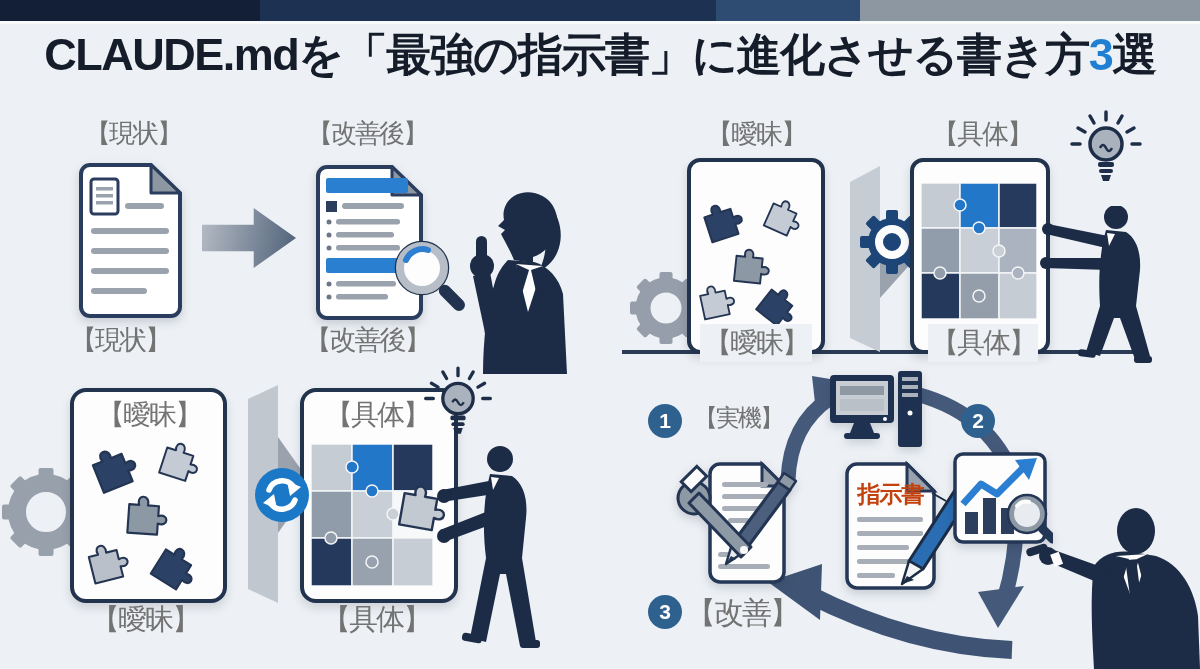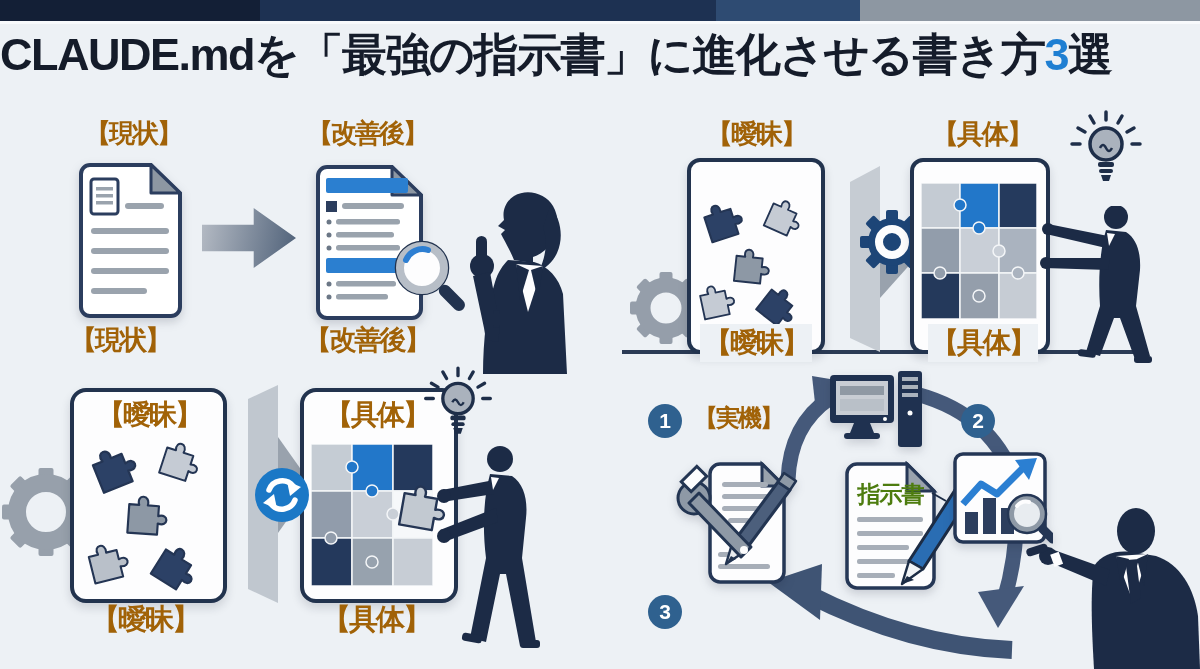--- a/index.html
+++ b/index.html
@@ -13,26 +13,26 @@
     left:0;top:0;width:1200px;height:21px;
     background:linear-gradient(90deg,
       #131f36 0,#131f36 260px,
       #1d3152 260px,#1d3152 716px,
       #2e4b72 716px,#2e4b72 860px,
       #8d97a2 860px,#8d97a2 100%);
     border-bottom:3px solid #f8fafc;
   }
   .title{
     left:0;top:24px;width:1200px;height:62px;line-height:62px;
-    white-space:nowrap;
+    text-align:center;white-space:nowrap;
     font-weight:900;font-size:45px;letter-spacing:-1.5px;color:#151c2a;
   }
   .title .hl{color:#1f7fd2;}
   .jlabel{
-    font-weight:700;color:#a16207;letter-spacing:-2px;white-space:nowrap;
+    font-weight:400;color:#737373;letter-spacing:-2px;white-space:nowrap;
     text-align:center;
   }
   .pagebg{background:#edf1f5;}
   .panel{
     background:#fdfdfe;border:4px solid #22334e;border-radius:13px;
     box-shadow:0 5px 10px rgba(25,35,55,.15);
   }
   .arrow-right{
     background:linear-gradient(100deg,#b6bcc5,#4e6078);
     clip-path:polygon(0 28%,55% 28%,55% 0,100% 50%,55% 100%,55% 72%,0 72%);
@@ -431,21 +431,21 @@
     <rect x="21" y="8" width="14" height="22" fill="#fdfdfe" stroke="#233552" stroke-width="3" transform="rotate(45 28 19)"></rect>
     <polygon points="23,43 33,33 85,87 75,97" fill="#8e99a6" stroke="#233552" stroke-width="3" stroke-linejoin="round"></polygon>
     <circle cx="78" cy="90" r="4" fill="#fdfdfe"></circle>
   </svg>
 
   <div class="abs" style="left:843px;top:461px;width:95px;height:130px;">
     <svg class="abs shadowed" style="left:0;top:0;" width="95" height="130" viewBox="0 0 95 130">
       <path d="M4,13 a10,10 0 0 1 10,-10 H64 L91,30 V117 a10,10 0 0 1 -10,10 H14 a10,10 0 0 1 -10,-10 Z" fill="#fdfdfe" stroke="#253756" stroke-width="3.5"></path>
       <path d="M64,3 L91,30 H64 Z" fill="#9aa3ad" stroke="#253756" stroke-width="3"></path>
     </svg>
-    <div class="abs" style="left:0;top:18px;width:95px;text-align:center;font-weight:900;font-size:23px;letter-spacing:-1px;color:#4d7c0f;">指示書</div>
+    <div class="abs" style="left:0;top:18px;width:95px;text-align:center;font-weight:900;font-size:23px;letter-spacing:-1px;color:#c2410c;">指示書</div>
     <div class="doc-lines" style="left:14px;top:56px;width:66px;height:5px;"></div>
     <div class="doc-lines" style="left:14px;top:70px;width:66px;height:5px;"></div>
     <div class="doc-lines" style="left:14px;top:84px;width:52px;height:5px;"></div>
     <div class="doc-lines" style="left:14px;top:98px;width:62px;height:5px;"></div>
     <div class="doc-lines" style="left:14px;top:112px;width:38px;height:5px;"></div>
   </div>
 
   <svg class="abs" style="left:838px;top:452px;" width="135" height="150" viewBox="0 0 135 150">
     <polygon points="117,38 131,46 85,117 71,109" fill="#2a6db3" stroke="#1c2c45" stroke-width="3" stroke-linejoin="round"></polygon>
     <polygon points="117,38 131,46 137,36 123,28" fill="#2a6db3" stroke="#1c2c45" stroke-width="3" stroke-linejoin="round"></polygon>
@@ -463,20 +463,21 @@
     <polygon points="62,8 84,6 76,28" fill="#2b7fd2"></polygon>
     <circle cx="74" cy="62" r="16" fill="#e8ecf0" stroke="#8e99a6" stroke-width="6"></circle>
     <circle cx="74" cy="62" r="19" fill="none" stroke="#243655" stroke-width="2.5"></circle>
     <path d="M64,54 A 12,12 0 0 1 76,50" fill="none" stroke="#fdfdfe" stroke-width="4" stroke-linecap="round"></path>
     <rect x="84" y="74" width="9" height="22" rx="4" fill="#243655" transform="rotate(-45 88 76)"></rect>
   </svg>
 
   <div class="abs badge" style="left:648px;top:595px;">
       <span>3</span>
     </div>
+  <div class="abs jlabel" style="left:686px;top:593px;width:104px;font-size:30px;">【改善】</div>
 
   <svg class="abs" style="left:998px;top:504px;" width="202" height="165" viewBox="0 0 202 165">
     <g fill="#1c2b46">
       <ellipse cx="138" cy="27" rx="19" ry="23"></ellipse>
       <path d="M96,62 C104,50 118,46 134,48 L158,52 C182,60 196,84 200,112 L202,165 L96,165 C94,130 92,90 96,62 Z"></path>
       <path d="M112,66 L56,46 L51,58 L108,82 Z"></path>
       <circle cx="50" cy="52" r="9"></circle>
       <rect x="28" y="42" width="22" height="8" rx="4" transform="rotate(-18 39 46)"></rect>
     </g>
     <rect x="54" y="49" width="9" height="13" fill="#fdfdfe" transform="rotate(-20 58 55)"></rect>

